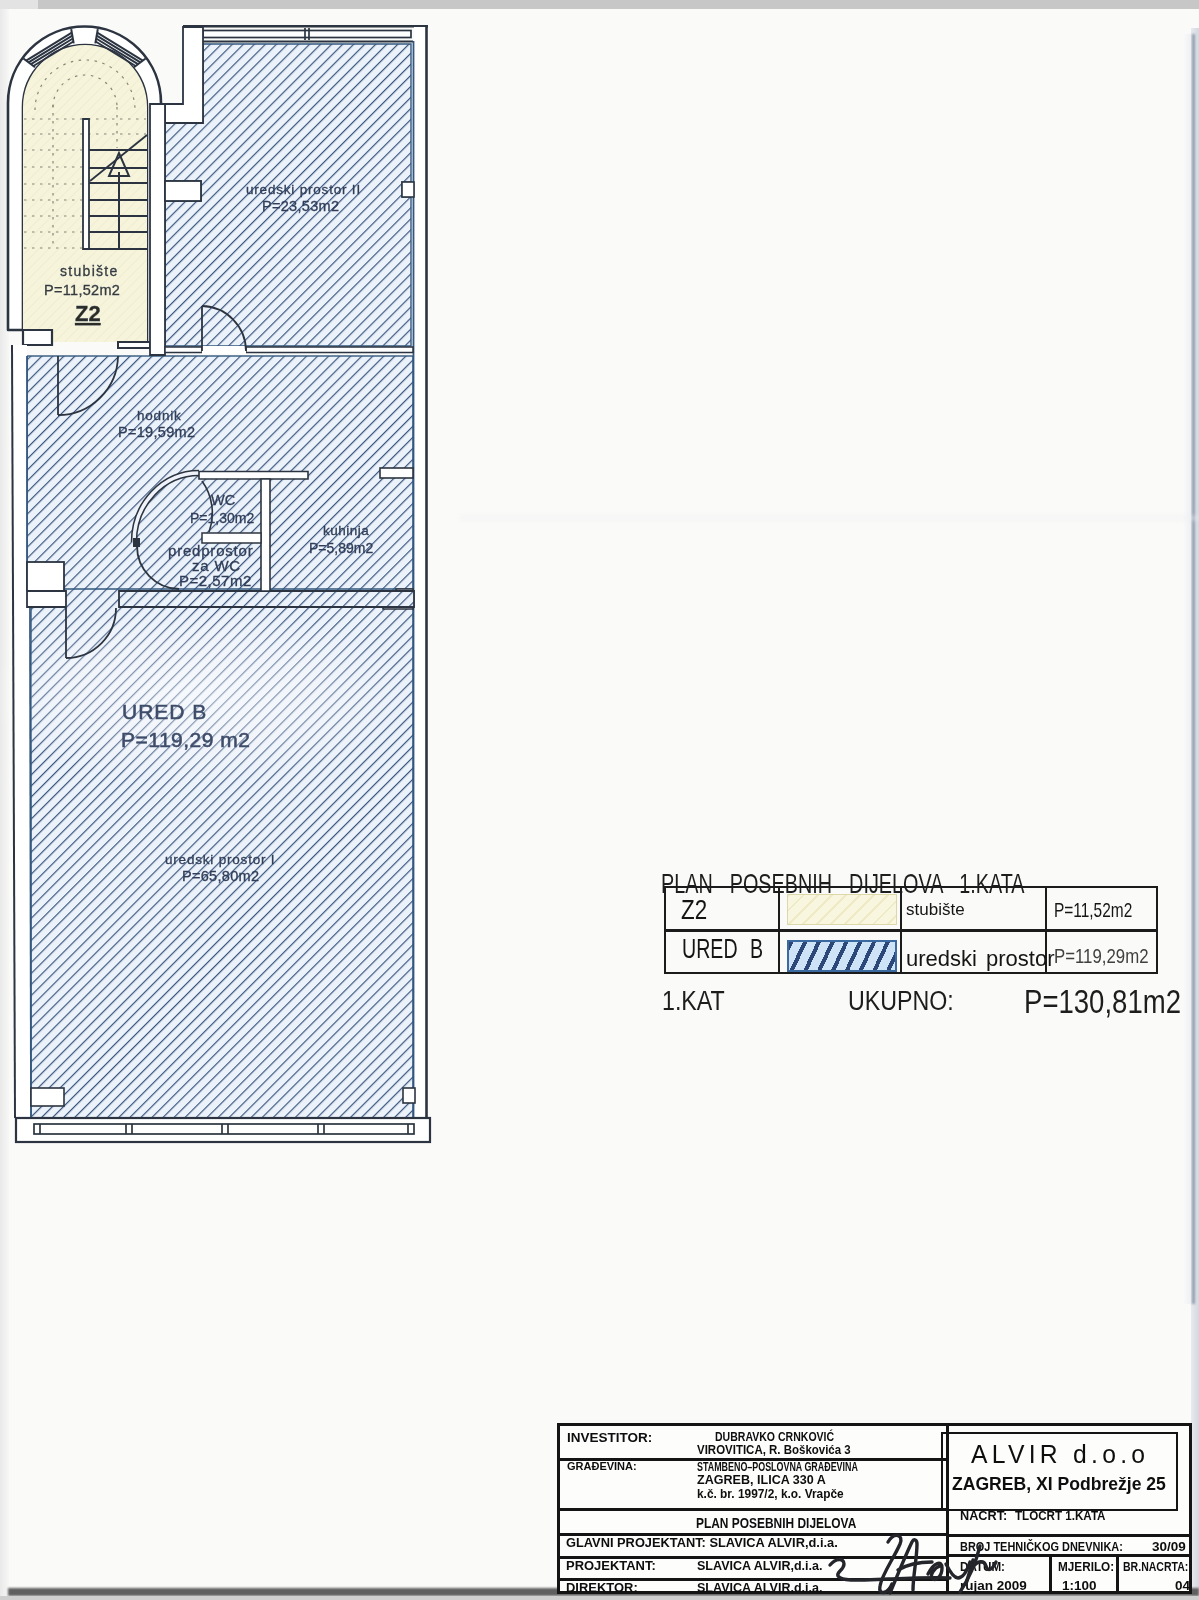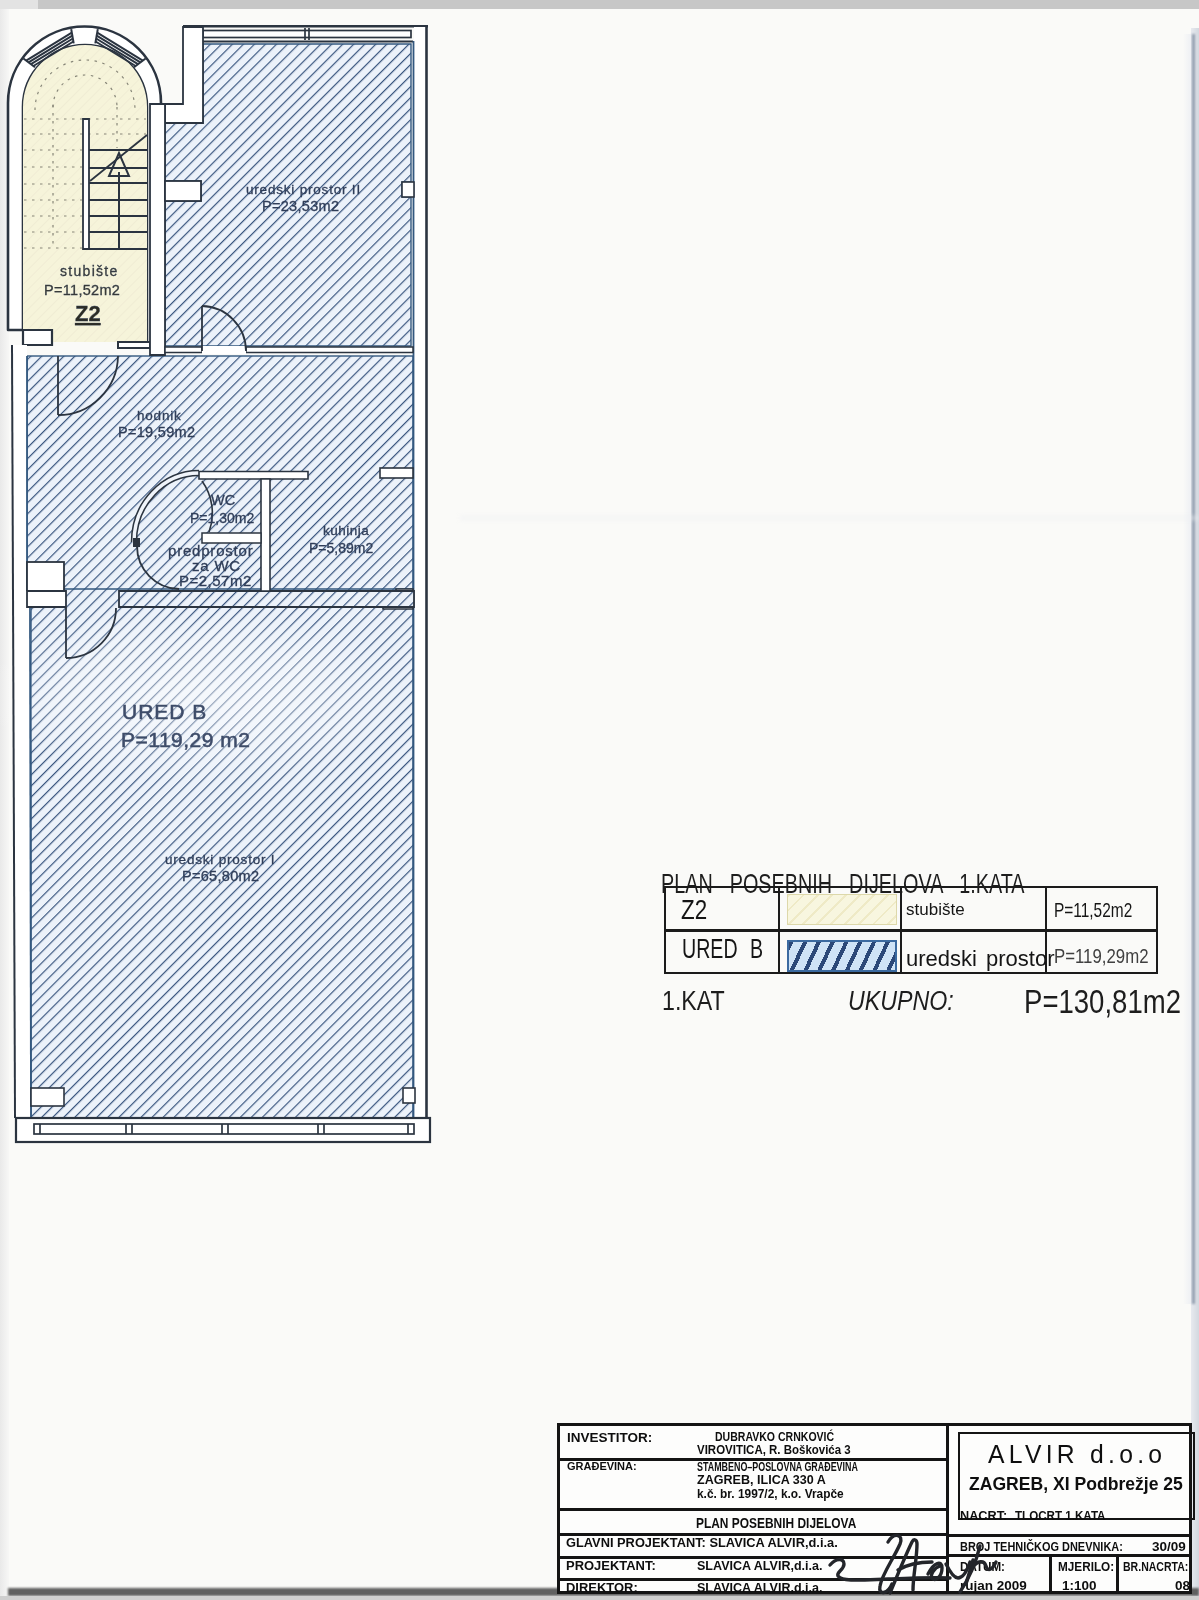--- a/index.html
+++ b/index.html
@@ -264,21 +264,21 @@
   <div class="abs" style="left:16px;top:45px;font-size:28px;color:#151515;"><span class="cx" style="transform:scaleX(0.7);word-spacing:10px;">URED B</span></div>
 
   <div class="abs" style="left:121px;top:52px;width:106px;height:28px;background:repeating-linear-gradient(115deg,#2b4878 0px,#2b4878 4px,#cfe3f6 4px,#cfe3f6 12.5px);border:2.5px solid #3b6aa0;"></div>
 
   <div class="abs" style="left:240px;top:58px;font-size:22px;color:#151515;word-spacing:3px;">uredski prostor</div>
 
   <div class="abs" style="left:388px;top:56px;font-size:21px;color:#404040;"><span class="cx" style="transform:scaleX(0.8);">P=119,29m2</span></div>
 </div>
 
 <div class="abs" style="left:662px;top:986px;font-size:27px;color:#1d1d1d;"><span class="cx">1.KAT</span></div>
-<div class="abs" style="left:848px;top:986px;font-size:27px;color:#1d1d1d;font-style:italic;"><span class="cx">UKUPNO:</span></div>
+<div class="abs" style="left:848px;top:986px;font-size:27px;color:#1d1d1d;"><span class="cx">UKUPNO:</span></div>
 <div class="abs" style="left:1024px;top:983px;font-size:33px;color:#1d1d1d;"><span class="cx" style="transform:scaleX(0.835);">P=130,81m2</span></div>
 
 <div class="abs" style="left:557px;top:1423px;width:635px;height:171px;border:3px solid #141414;box-sizing:border-box;background:#fdfdfc;font-weight:bold;color:#0e0e0e;">
 
   <div class="abs" style="left:386px;top:0;width:3px;height:165px;background:#141414;"></div>
 
   <div class="abs" style="left:0;top:32px;width:386px;height:2.5px;background:#141414;"></div>
   <div class="abs" style="left:0;top:82px;width:386px;height:2.5px;background:#141414;"></div>
   <div class="abs" style="left:0;top:107px;width:386px;height:2.5px;background:#141414;"></div>
   <div class="abs" style="left:0;top:130px;width:386px;height:2.5px;background:#141414;"></div>
@@ -296,21 +296,21 @@
   <div class="abs" style="left:136px;top:88px;font-size:15.5px;"><span class="cx" style="transform:scaleX(0.77);">PLAN POSEBNIH DIJELOVA</span></div>
 
   <div class="abs" style="left:6px;top:109px;font-size:13.5px;"><span class="cx" style="transform:scaleX(0.95);">GLAVNI PROJEKTANT: SLAVICA ALVIR,d.i.a.</span></div>
 
   <div class="abs" style="left:6px;top:132px;font-size:13.5px;"><span class="cx" style="transform:scaleX(0.96);">PROJEKTANT:</span></div>
   <div class="abs" style="left:137px;top:132px;font-size:13.5px;"><span class="cx" style="transform:scaleX(0.93);">SLAVICA ALVIR,d.i.a.</span></div>
 
   <div class="abs" style="left:6px;top:154px;font-size:13.5px;"><span class="cx" style="transform:scaleX(0.96);">DIREKTOR:</span></div>
   <div class="abs" style="left:137px;top:154px;font-size:13.5px;"><span class="cx" style="transform:scaleX(0.93);">SLAVICA ALVIR,d.i.a.</span></div>
 
-  <div class="abs" style="left:398px;top:6px;width:237px;height:88px;border:2.5px solid #141414;box-sizing:border-box;">
+  <div class="abs" style="left:381px;top:6px;width:237px;height:79px;border:2.5px solid #141414;box-sizing:border-box;">
     <div class="abs" style="left:28px;top:5px;font-size:26px;font-weight:normal;"><span class="cx" style="transform:scaleX(0.95);letter-spacing:4.5px;">ALVIR  d.o.o</span></div>
     <div class="abs" style="left:9px;top:39px;font-size:18.5px;"><span class="cx" style="transform:scaleX(0.95);">ZAGREB, XI Podbrežje 25</span></div>
   </div>
 
   <div class="abs" style="left:400px;top:82px;font-size:13.5px;"><span class="cx" style="transform:scaleX(0.94);">NACRT:</span></div>
   <div class="abs" style="left:455px;top:82px;font-size:13.5px;"><span class="cx" style="transform:scaleX(0.86);">TLOCRT 1.KATA</span></div>
   <div class="abs" style="left:389px;top:108px;width:243px;height:2.5px;background:#141414;"></div>
 
   <div class="abs" style="left:400px;top:112.5px;font-size:13.5px;"><span class="cx" style="transform:scaleX(0.81);">BROJ TEHNIČKOG DNEVNIKA:</span></div>
   <div class="abs" style="left:592px;top:112.5px;font-size:13.5px;"><span class="cx" style="transform:scaleX(1);">30/09</span></div>
@@ -319,21 +319,21 @@
   <div class="abs" style="left:489px;top:130px;width:2.5px;height:35px;background:#141414;"></div>
   <div class="abs" style="left:556px;top:130px;width:2.5px;height:35px;background:#141414;"></div>
 
   <div class="abs" style="left:400px;top:133px;font-size:13.5px;"><span class="cx" style="transform:scaleX(0.86);">DATUM:</span></div>
   <div class="abs" style="left:400px;top:152px;font-size:13.5px;"><span class="cx" style="transform:scaleX(1);">rujan 2009</span></div>
 
   <div class="abs" style="left:498px;top:133px;font-size:13.5px;"><span class="cx" style="transform:scaleX(0.87);">MJERILO:</span></div>
   <div class="abs" style="left:502px;top:152px;font-size:13.5px;"><span class="cx" style="transform:scaleX(1);">1:100</span></div>
 
   <div class="abs" style="left:563px;top:133px;font-size:13.5px;"><span class="cx" style="transform:scaleX(0.78);">BR.NACRTA:</span></div>
-  <div class="abs" style="left:615px;top:152px;font-size:13.5px;"><span class="cx" style="transform:scaleX(1);">08</span></div>
+  <div class="abs" style="left:615px;top:152px;font-size:13.5px;"><span class="cx" style="transform:scaleX(1);">04</span></div>
 </div>
 
 <svg class="abs" style="left:810px;top:1518px;" width="200" height="82" viewBox="0 0 200 82">
   <g fill="none" stroke="#23252a" stroke-width="3.4" stroke-linecap="round">
     <path d="M20,47 C26,40 34,40 34,46 C34,52 26,54 28,58 C32,64 52,62 78,61 C102,60 124,59 140,60"></path>
     <path d="M78,24 C84,14 94,16 90,26 C84,40 72,56 70,68 C68,78 78,76 82,66"></path>
     <path d="M80,75 C88,56 96,36 102,24 C104,20 107,22 107,26 C107,40 103,58 103,72"></path>
     <path d="M88,52 C98,46 112,44 122,44"></path>
     <path d="M118,56 C124,44 132,42 132,50 C132,58 126,64 122,60 C120,57 124,50 130,48"></path>
     <path d="M136,46 C140,54 144,60 148,60 C154,60 158,50 160,44"></path>

